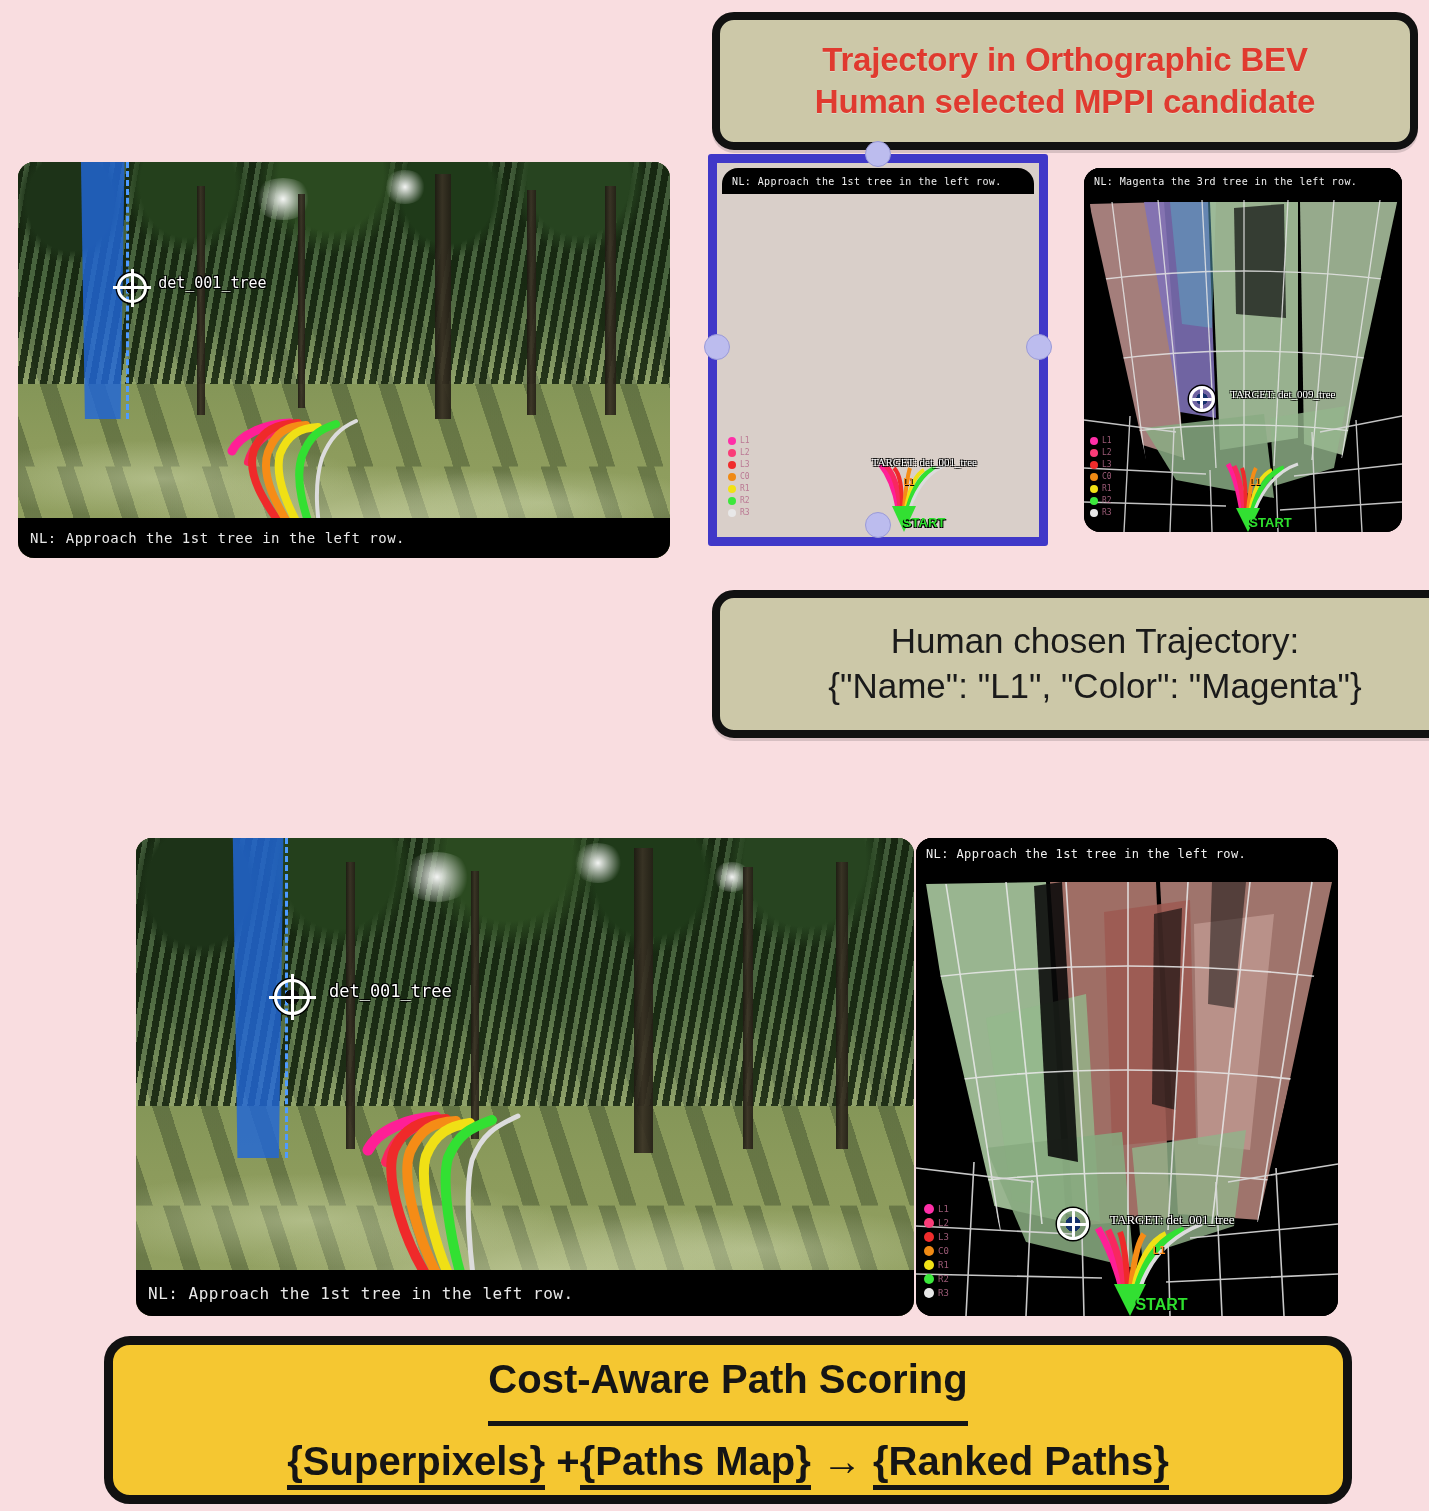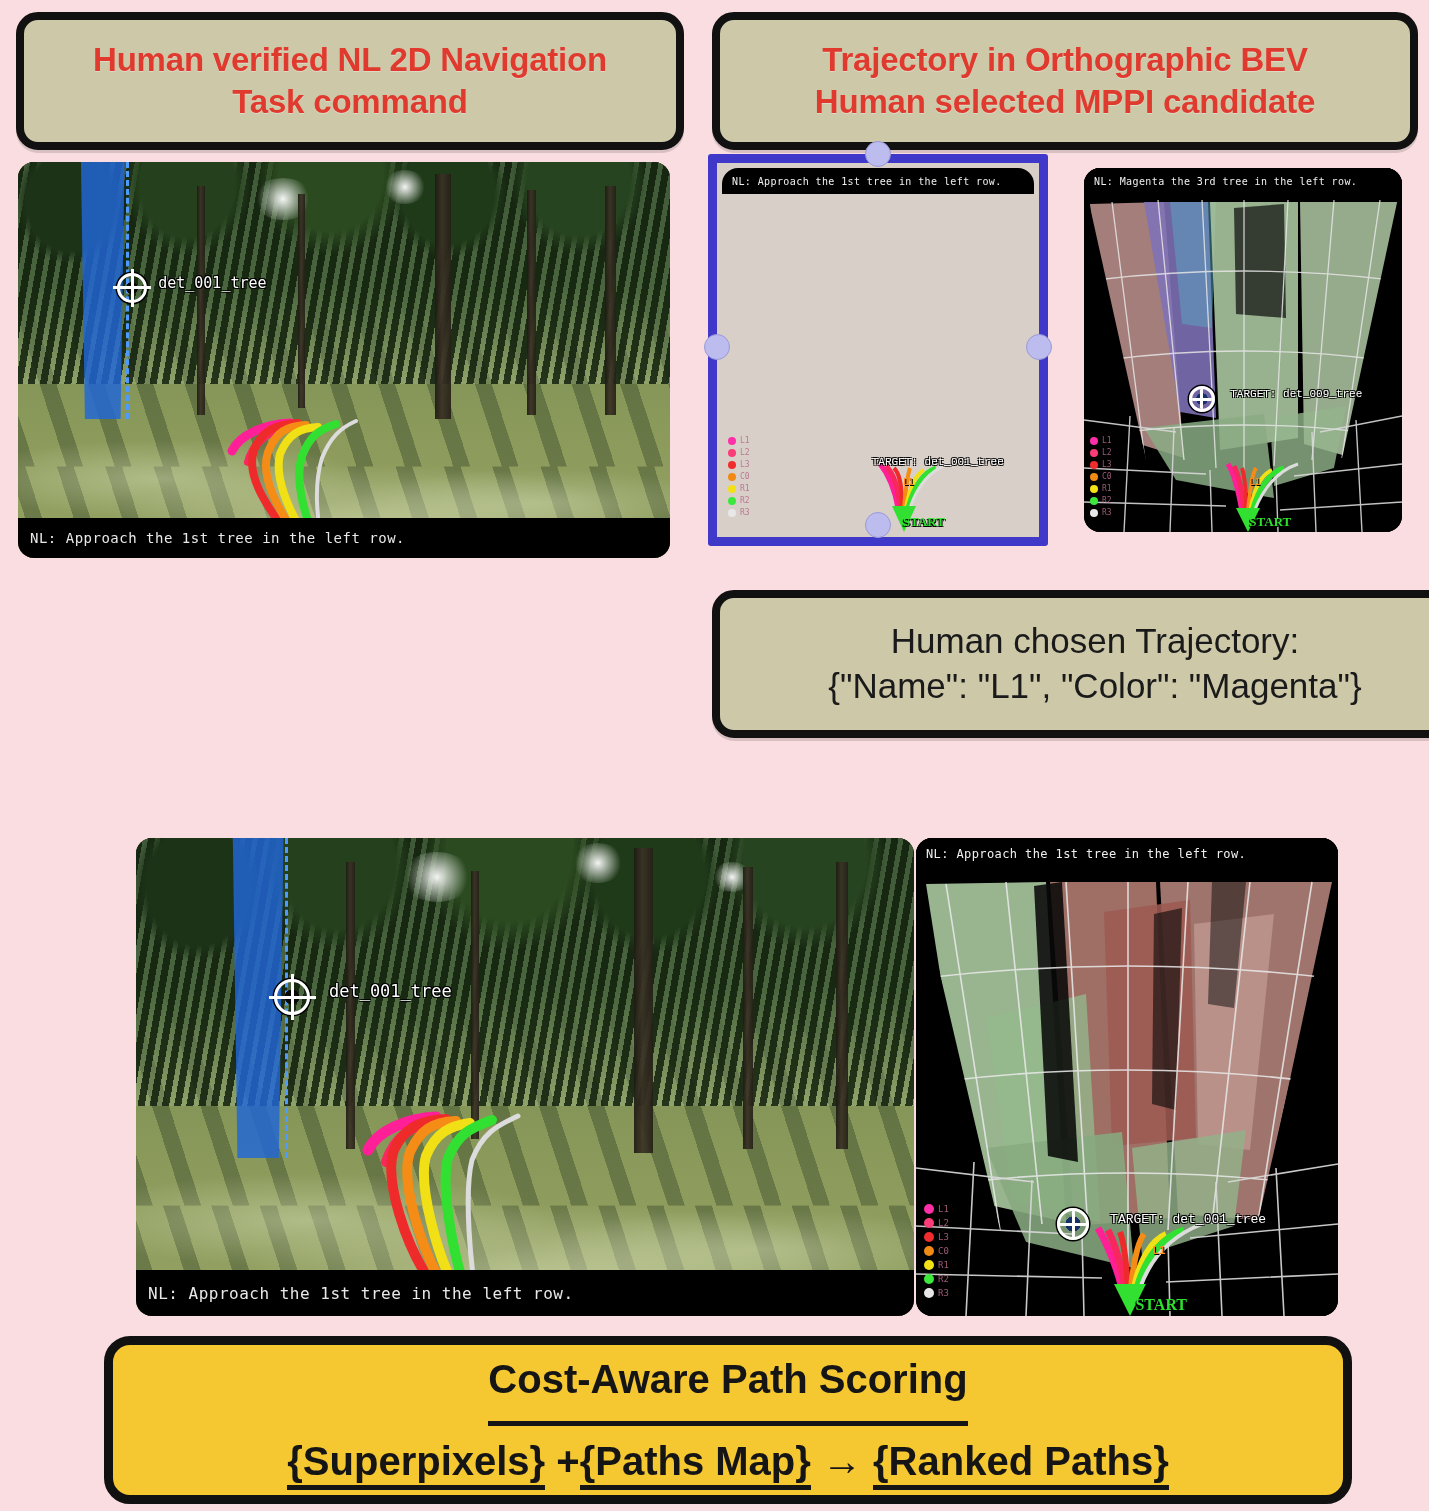--- a/index.html
+++ b/index.html
@@ -218,46 +218,42 @@
   .leg-dot { border-radius: 50%; flex: none; }
   .leg-txt {
     font-family: "DejaVu Sans Mono", monospace;
     color: #b56a8a;
     opacity: .85;
     margin-left: 4px;
   }
 
   .bev-target-label {
     position: absolute; color: #fff;
-    font-family: Liberation Mono, monospace;
+    font-family: Liberation Serif, serif;
     text-shadow: 1px 1px 0 #000, -1px 1px 0 #000, 1px -1px 0 #000, -1px -1px 0 #000;
     white-space: nowrap; z-index: 5;
   }
   .bev-start-label {
     position: absolute; color: #2ee02e;
-    font-family: Liberation Serif, serif; font-weight: bold;
+    font-family: Liberation Sans, sans-serif; font-weight: bold;
     text-shadow: 1px 1px 0 #000, -1px 1px 0 #000;
     white-space: nowrap; z-index: 5;
   }
   .bev-traj-label {
     position: absolute; color: #ff8c1a;
     font-family: "DejaVu Sans Mono", monospace; font-weight: bold;
     text-shadow: 1px 1px 0 #000;
     white-space: nowrap; z-index: 5;
   }
 </style>
 </head>
 <body>
 
 <div class="page">
 
-  <div class="callout red" id="box-task-command">
-    <span class="line">Human verified NL 2D Navigation</span>
-    <span class="line">Task command</span>
-  </div>
 
   <div class="callout red" id="box-bev-caption">
     <span class="line">Trajectory in Orthographic BEV</span>
     <span class="line">Human selected MPPI candidate</span>
   </div>
 
   <div class="panel" id="panel-scene-top">
     <div class="scene-img">
       <div class="grove"></div>
       <div class="canopy"></div>

